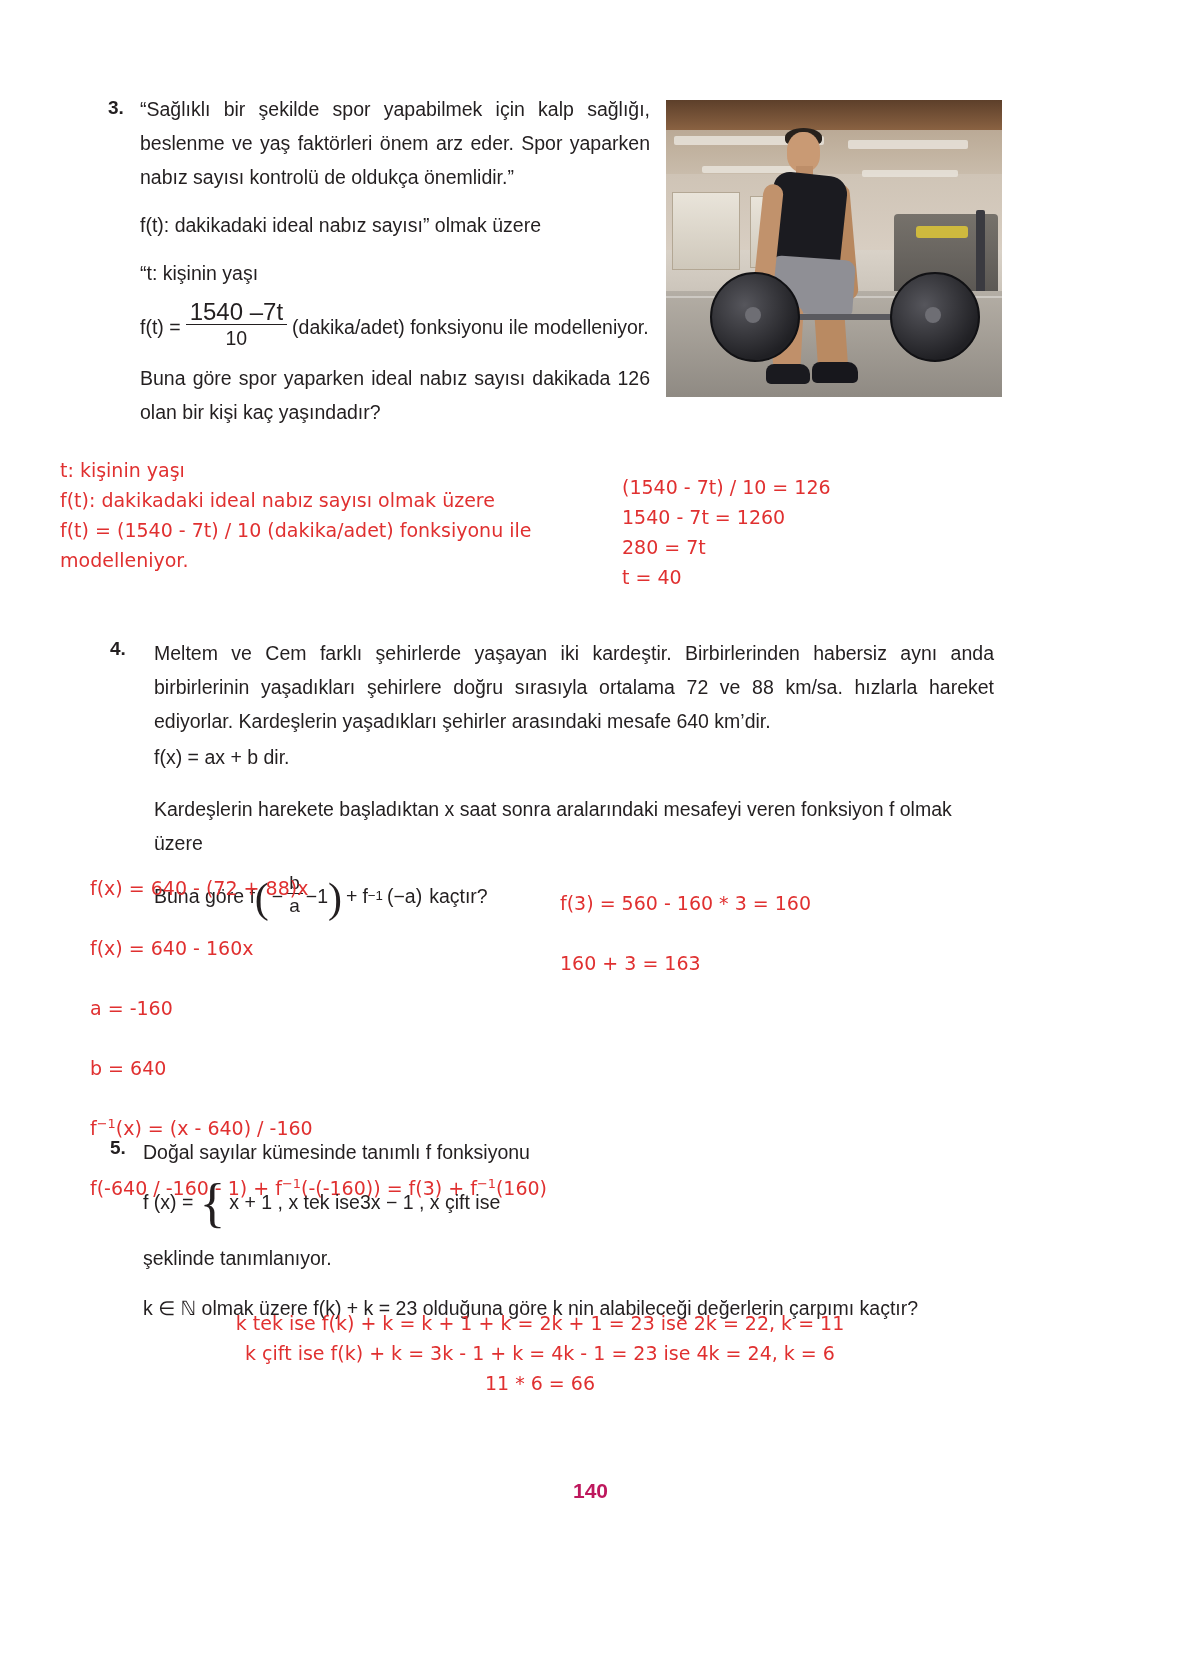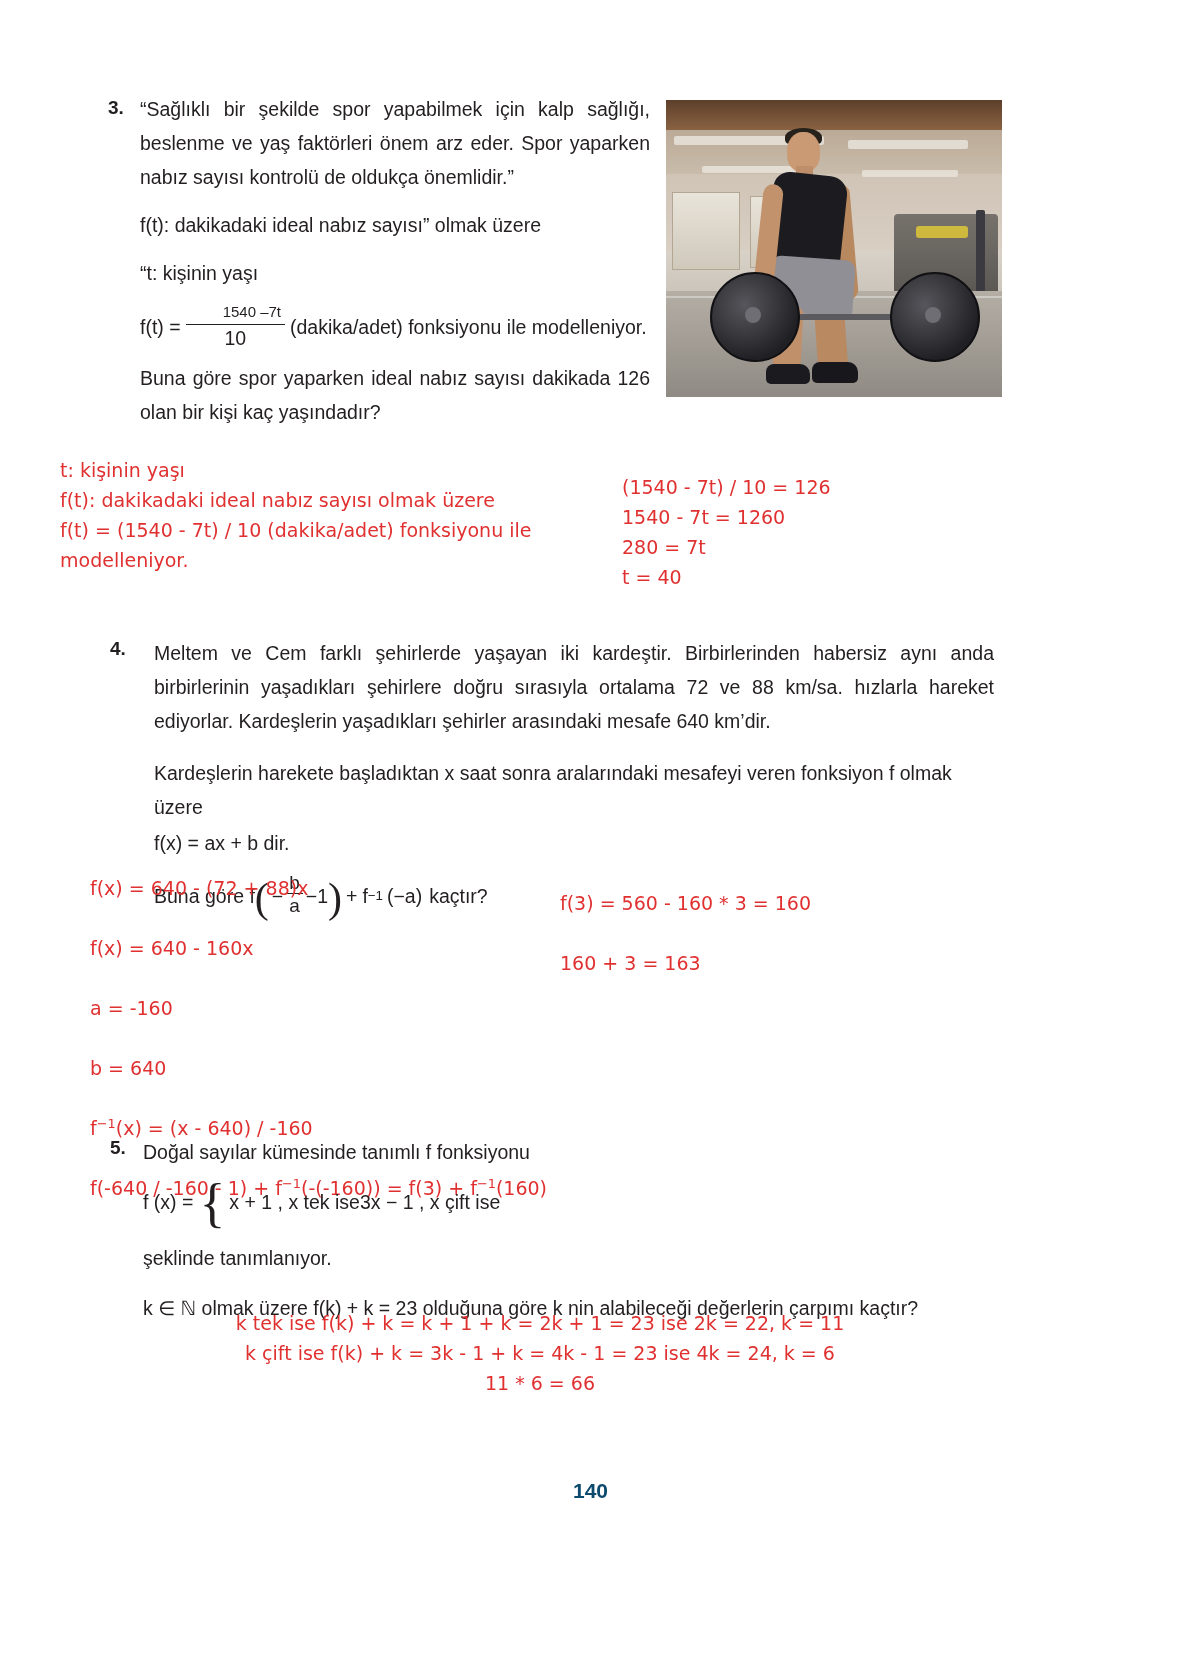--- a/index.html
+++ b/index.html
@@ -62,23 +62,22 @@
     display: inline-flex;
     flex-direction: column;
     align-items: center;
     vertical-align: middle;
     margin: 0 5px;
     position: relative;
     top: -1px;
   }
   .frac-line .num {
     padding: 0 4px 1px 4px;
-    font-size: 15px;
+    font-size: 24px;
     line-height: 22px;
-    margin-left: 33px;
   }
   .frac-line .den {
     border-top: 1.4px solid #231f20;
     padding: 1px 4px 0 4px;
     font-size: 19.5px;
     line-height: 24px;
     width: 100%;
     text-align: center;
     box-sizing: border-box;
   }
@@ -284,21 +283,21 @@
   #a5 { position: absolute; left: 160px; top: 1308px; width: 760px; text-align: center; }
 
   
   #page-number {
     position: absolute;
     left: 0; right: 0;
     top: 1479px;
     text-align: center;
     font-size: 21px;
     font-weight: bold;
-    color: #0c4a6e;
+    color: #be185d;
   }
 </style>
 </head>
 <body>
 
 <div class="page">
 
   <div class="q-num" id="q3-num">3.</div>
 
   <div id="q3-text-col">
@@ -363,22 +362,22 @@
 modelleniyor.</div>
   <div class="red" id="a3-right">(1540 - 7t) / 10 = 126
 1540 - 7t = 1260
 280 = 7t
 t = 40</div>
 
   <div class="q-num" id="q4-num">4.</div>
 
   <div id="q4-text-col">
     <div class="body-text" id="q4-p1">Meltem ve Cem farklı şehirlerde yaşayan iki kardeştir. Birbirlerinden habersiz aynı anda birbirlerinin yaşadıkları şehirlere doğru sırasıyla ortalama 72 ve 88 km/sa. hızlarla hareket ediyorlar. Kardeşlerin yaşadıkları şehirler arasındaki mesafe 640 km’dir.</div>
+    <div class="body-text" id="q4-p3">f(x) = ax + b dir.</div>
     <div class="body-text" id="q4-p2">Kardeşlerin harekete başladıktan x saat sonra aralarındaki mesafeyi veren fonksiyon f olmak üzere</div>
-    <div class="body-text" id="q4-p3">f(x) = ax + b dir.</div>
 
     <div class="body-text" id="q4-p4">
       <span>Buna göre f</span>
       <span class="paren-big">(</span>
       <span style="margin-left:3px">−</span>
       <span class="frac-ab">
         <span class="num">b</span>
         <span class="den">a</span>
       </span>
       <span>−1</span>

